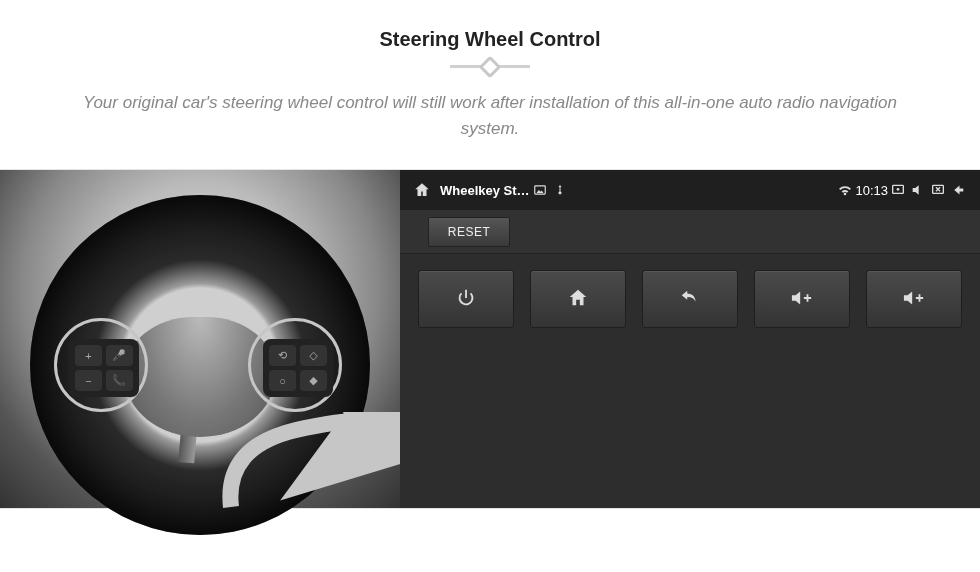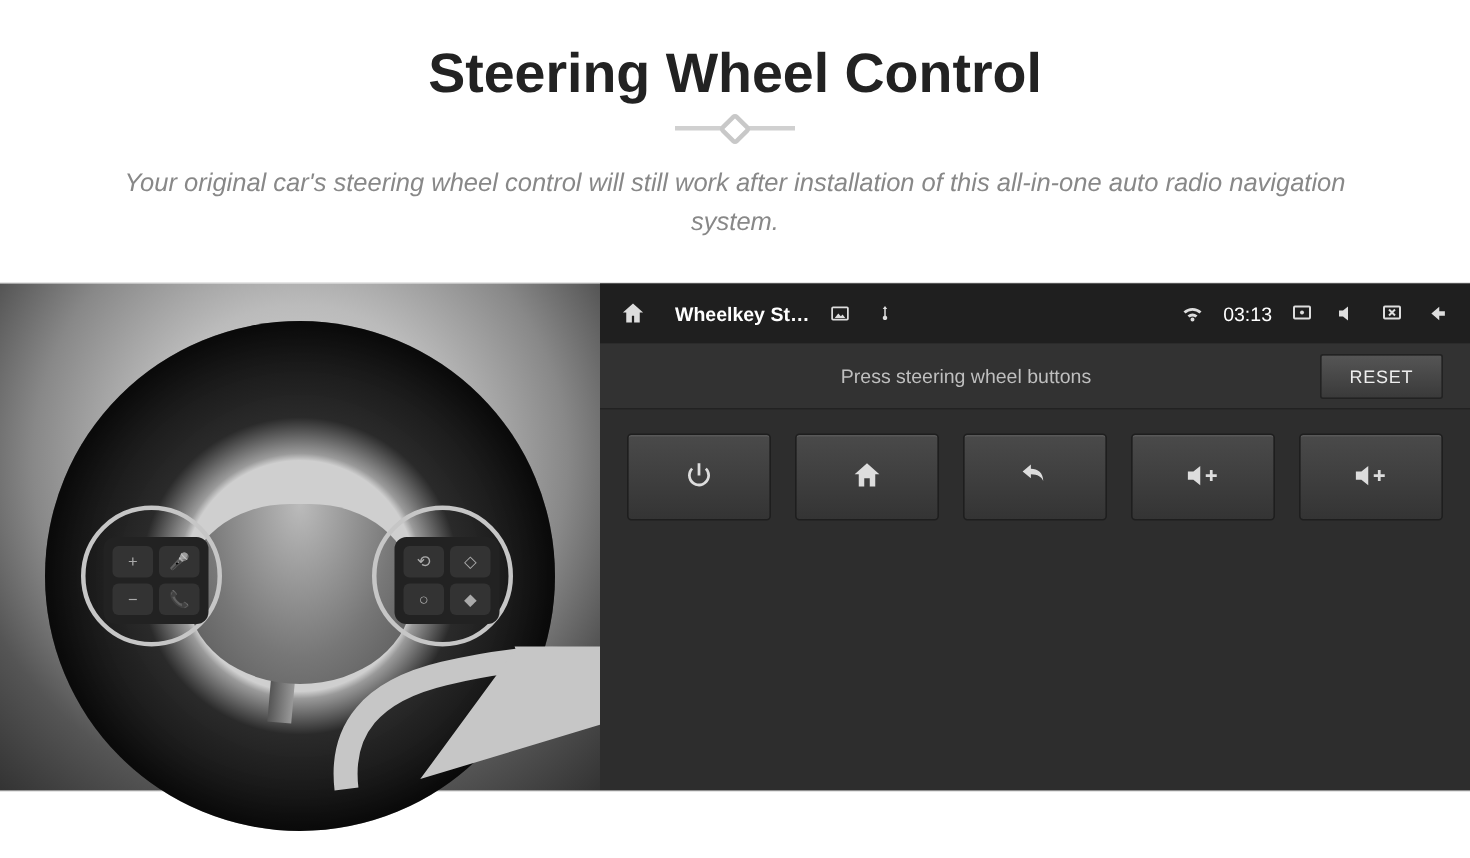--- a/index.html
+++ b/index.html
@@ -5,21 +5,21 @@
   * { box-sizing: border-box; margin: 0; padding: 0; }
   body {
     width: 980px;
     height: 572px;
     font-family: Arial, Helvetica, sans-serif;
     background: #fff;
     overflow: hidden;
   }
   .page-title {
     text-align: center;
-    font-size: 37px;
+    font-size: 20px;
     font-weight: bold;
     color: #222;
     margin-top: 28px;
   }
   .title-underline {
     width: 80px;
     height: 3px;
     background: #d0d0d0;
     margin: 14px auto 0 auto;
     position: relative;
@@ -126,21 +126,20 @@
     position: relative;
     color: #ddd;
     font-size: 13px;
   }
   .statusbar {
     height: 40px;
     background: #1f1f1f;
     display: flex;
     align-items: center;
     padding: 0 12px;
-    gap: 10px;
   }
   .statusbar .app-title {
     font-weight: bold;
     color: #fff;
     margin-left: 8px;
     white-space: nowrap;
   }
   .statusbar .spacer { flex: 1; }
   .statusbar .ico { width: 20px; height: 20px; display:flex; align-items:center; justify-content:center; }
   .statusbar svg { fill:#ddd; }
@@ -249,21 +248,21 @@
         <svg viewBox="0 0 24 24" width="12" height="14">
             <path d="M12 2l3 4h-2v9a3 3 0 11-2 0V6H9z"></path>
           </svg>
       </span>
       <span class="spacer"></span>
       <span class="ico">
         <svg viewBox="0 0 24 24" width="16" height="16">
             <path d="M12 20a2 2 0 100-4 2 2 0 000 4zm-5-6a8 8 0 0110 0l-2 2a5 5 0 00-6 0zm-4-4a13 13 0 0118 0l-2 2a10 10 0 00-14 0z"></path>
           </svg>
       </span>
-      <span class="time">03:13</span>
+      <span class="time">10:13</span>
       <span class="ico">
         <svg viewBox="0 0 24 24" width="16" height="16">
             <rect x="4" y="5" width="16" height="12" rx="1" fill="none" stroke="#ddd" stroke-width="2"></rect>
             <circle cx="12" cy="11" r="2"></circle>
           </svg>
       </span>
       <span class="ico">
         <svg viewBox="0 0 24 24" width="16" height="16">
             <path d="M4 9v6h4l5 4V5L8 9H4z"></path>
           </svg>
@@ -275,21 +274,20 @@
           </svg>
       </span>
       <span class="ico">
         <svg viewBox="0 0 24 24" width="18" height="18">
             <path d="M14 6v4h5v4h-5v4l-7-6z"></path>
           </svg>
       </span>
     </div>
 
     <div class="toolbar">
-      <div class="hint">Press steering wheel buttons</div>
       <button class="txt-btn">RESET</button>
     </div>
 
     <div class="func-row">
       <div class="func-btn">
         <span>
           <svg viewBox="0 0 24 24" width="22" height="22">
               <path d="M11 3h2v9h-2zM6.3 6.3l1.4 1.4A6 6 0 1018 12a6 6 0 00-1.7-4.3l1.4-1.4A8 8 0 114 12a8 8 0 012.3-5.7z"></path>
             </svg>
         </span>

